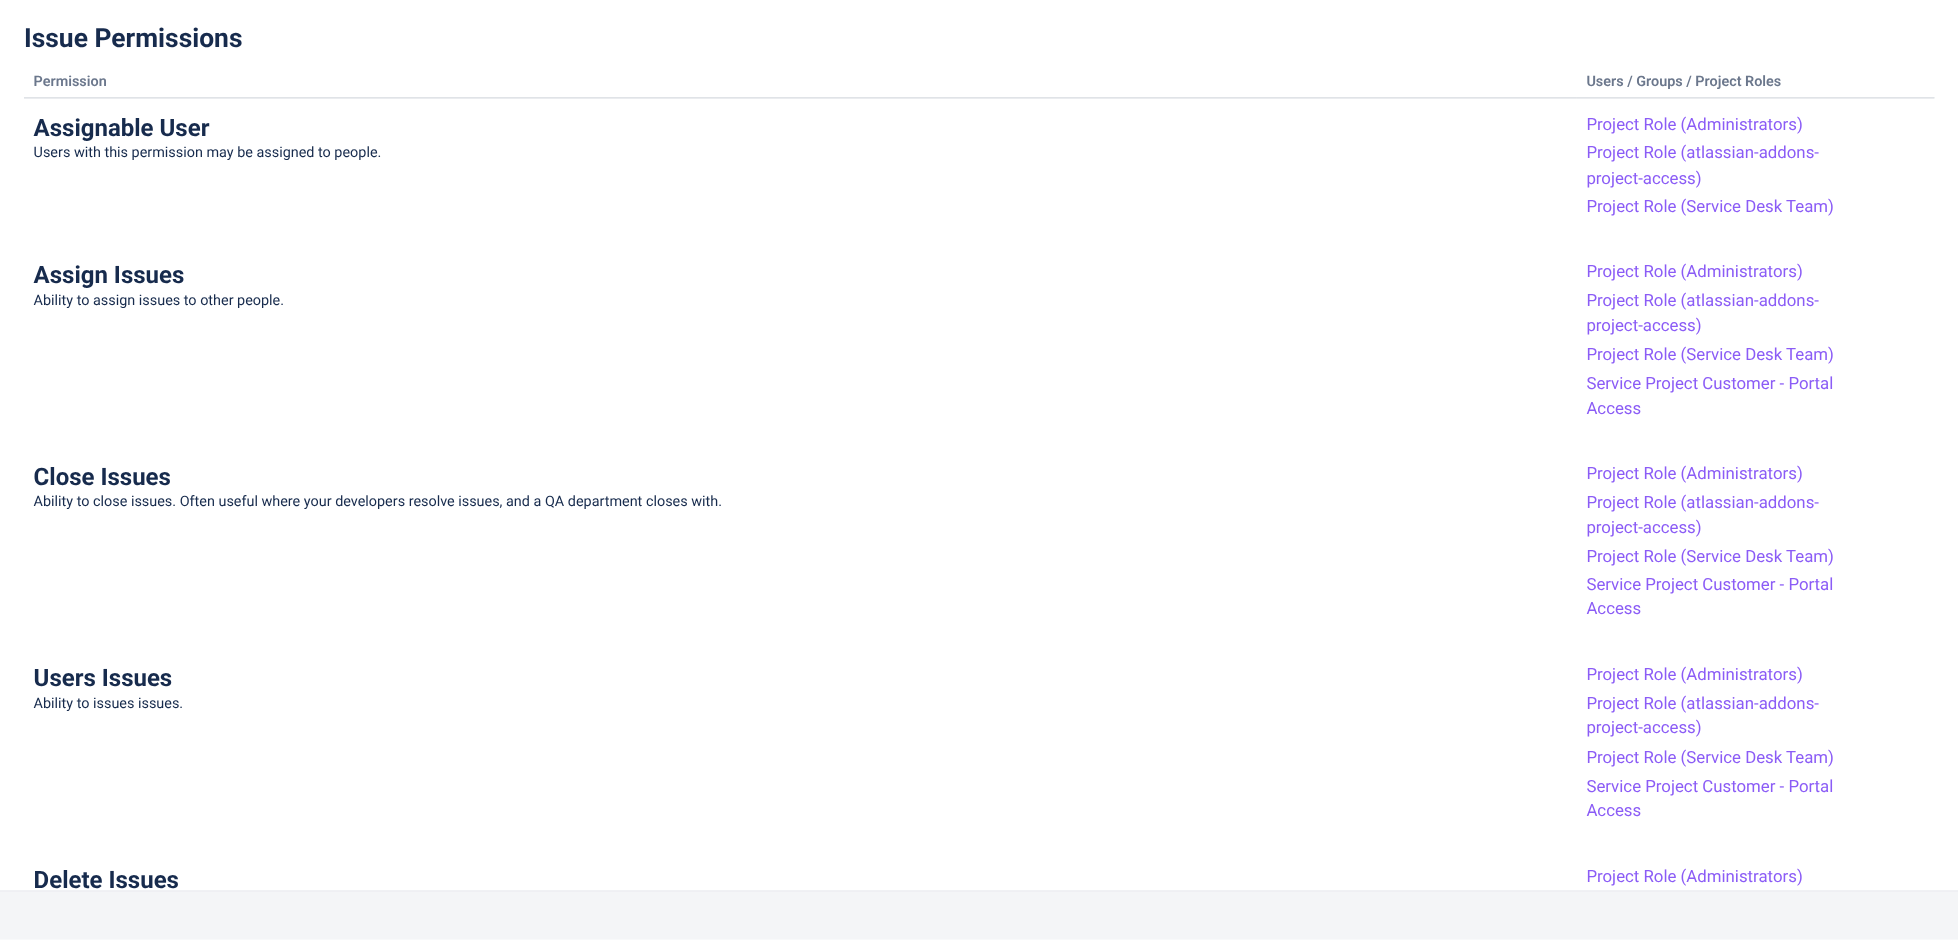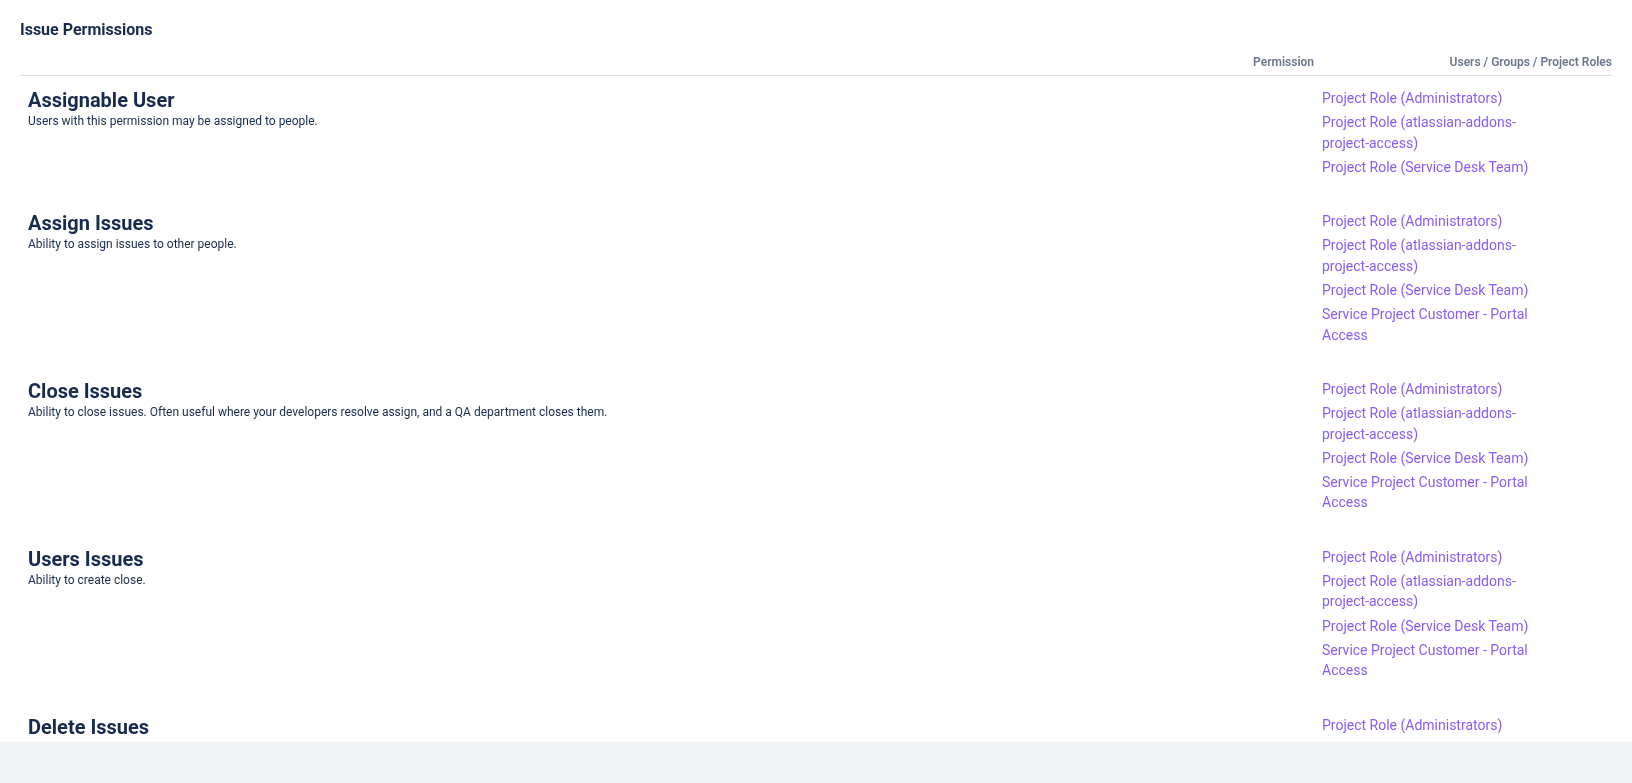--- a/index.html
+++ b/index.html
@@ -12,32 +12,32 @@
       overflow: hidden;
       position: relative;
     }
     .container {
       padding: 20px 20px 0 20px;
       width: 100%;
       height: 742px;
       overflow: hidden;
     }
     h2.section-title {
-      font-size: 16px;
+      font-size: 22px;
       font-weight: 700;
       color: #172B4D;
       margin-bottom: 10px;
     }
     table.perm-table {
       width: 100%;
       border-collapse: collapse;
       table-layout: fixed;
     }
     table.perm-table thead th {
-      text-align: right;
+      text-align: left;
       font-size: 12px;
       font-weight: 600;
       color: #6B778C;
       border-bottom: 1px solid #DFE1E6;
       padding: 6px 0 6px 8px;
     }
     table.perm-table td {
       vertical-align: top;
       padding: 12px 8px 18px 8px;
       font-size: 14px;
@@ -106,33 +106,33 @@
           <td>
             <div class="role-line">Project Role (Administrators)</div>
             <div class="role-line">Project Role (atlassian-addons-project-access)</div>
             <div class="role-line">Project Role (Service Desk Team)</div>
             <div class="role-line">Service Project Customer - Portal Access</div>
           </td>
         </tr>
         <tr>
           <td>
             <div class="perm-name">Close Issues</div>
-            <div class="perm-desc">Ability to close issues. Often useful where your developers resolve assign, and a QA department closes them.</div>
+            <div class="perm-desc">Ability to close issues. Often useful where your developers resolve issues, and a QA department closes with.</div>
           </td>
           <td>
             <div class="role-line">Project Role (Administrators)</div>
             <div class="role-line">Project Role (atlassian-addons-project-access)</div>
             <div class="role-line">Project Role (Service Desk Team)</div>
             <div class="role-line">Service Project Customer - Portal Access</div>
           </td>
         </tr>
         <tr>
           <td>
             <div class="perm-name">Users Issues</div>
-            <div class="perm-desc">Ability to create close.</div>
+            <div class="perm-desc">Ability to issues issues.</div>
           </td>
           <td>
             <div class="role-line">Project Role (Administrators)</div>
             <div class="role-line">Project Role (atlassian-addons-project-access)</div>
             <div class="role-line">Project Role (Service Desk Team)</div>
             <div class="role-line">Service Project Customer - Portal Access</div>
           </td>
         </tr>
         <tr>
           <td>

